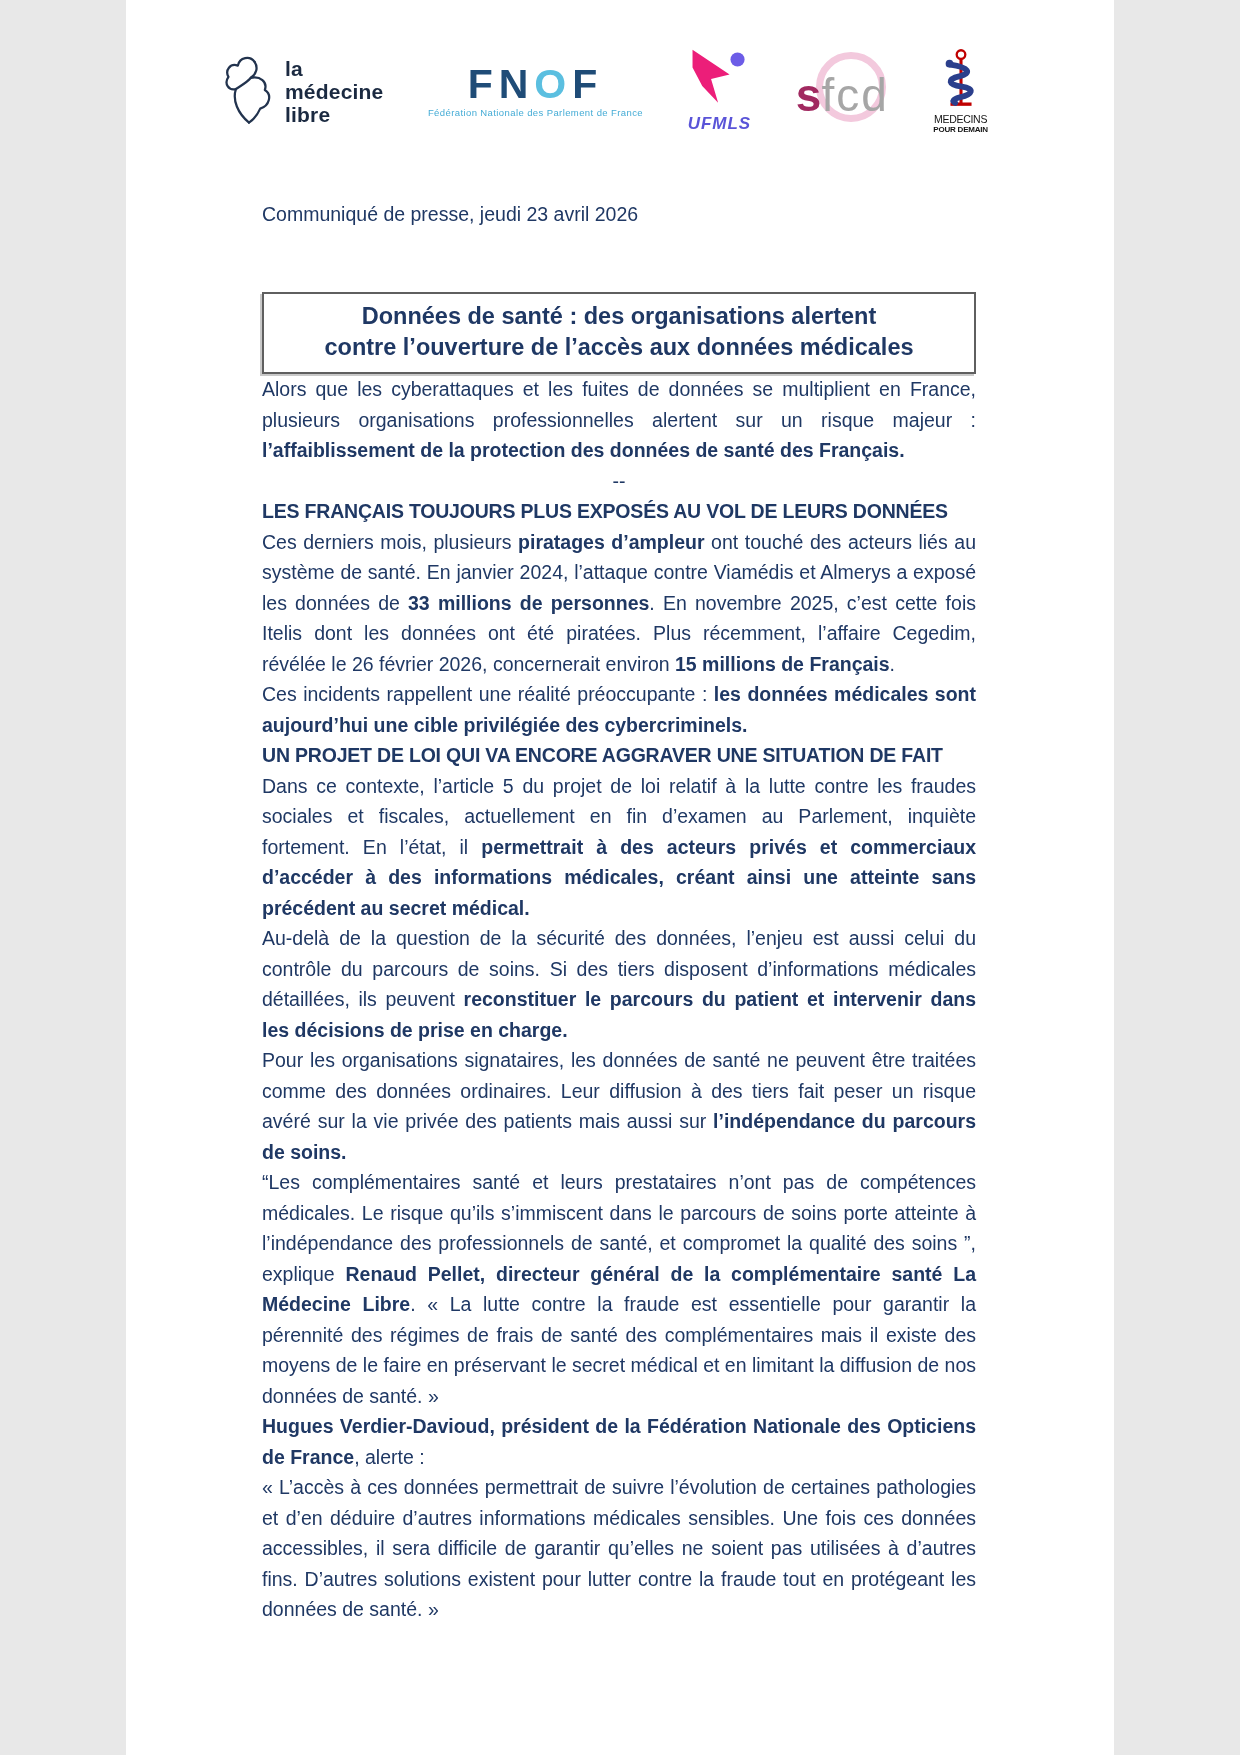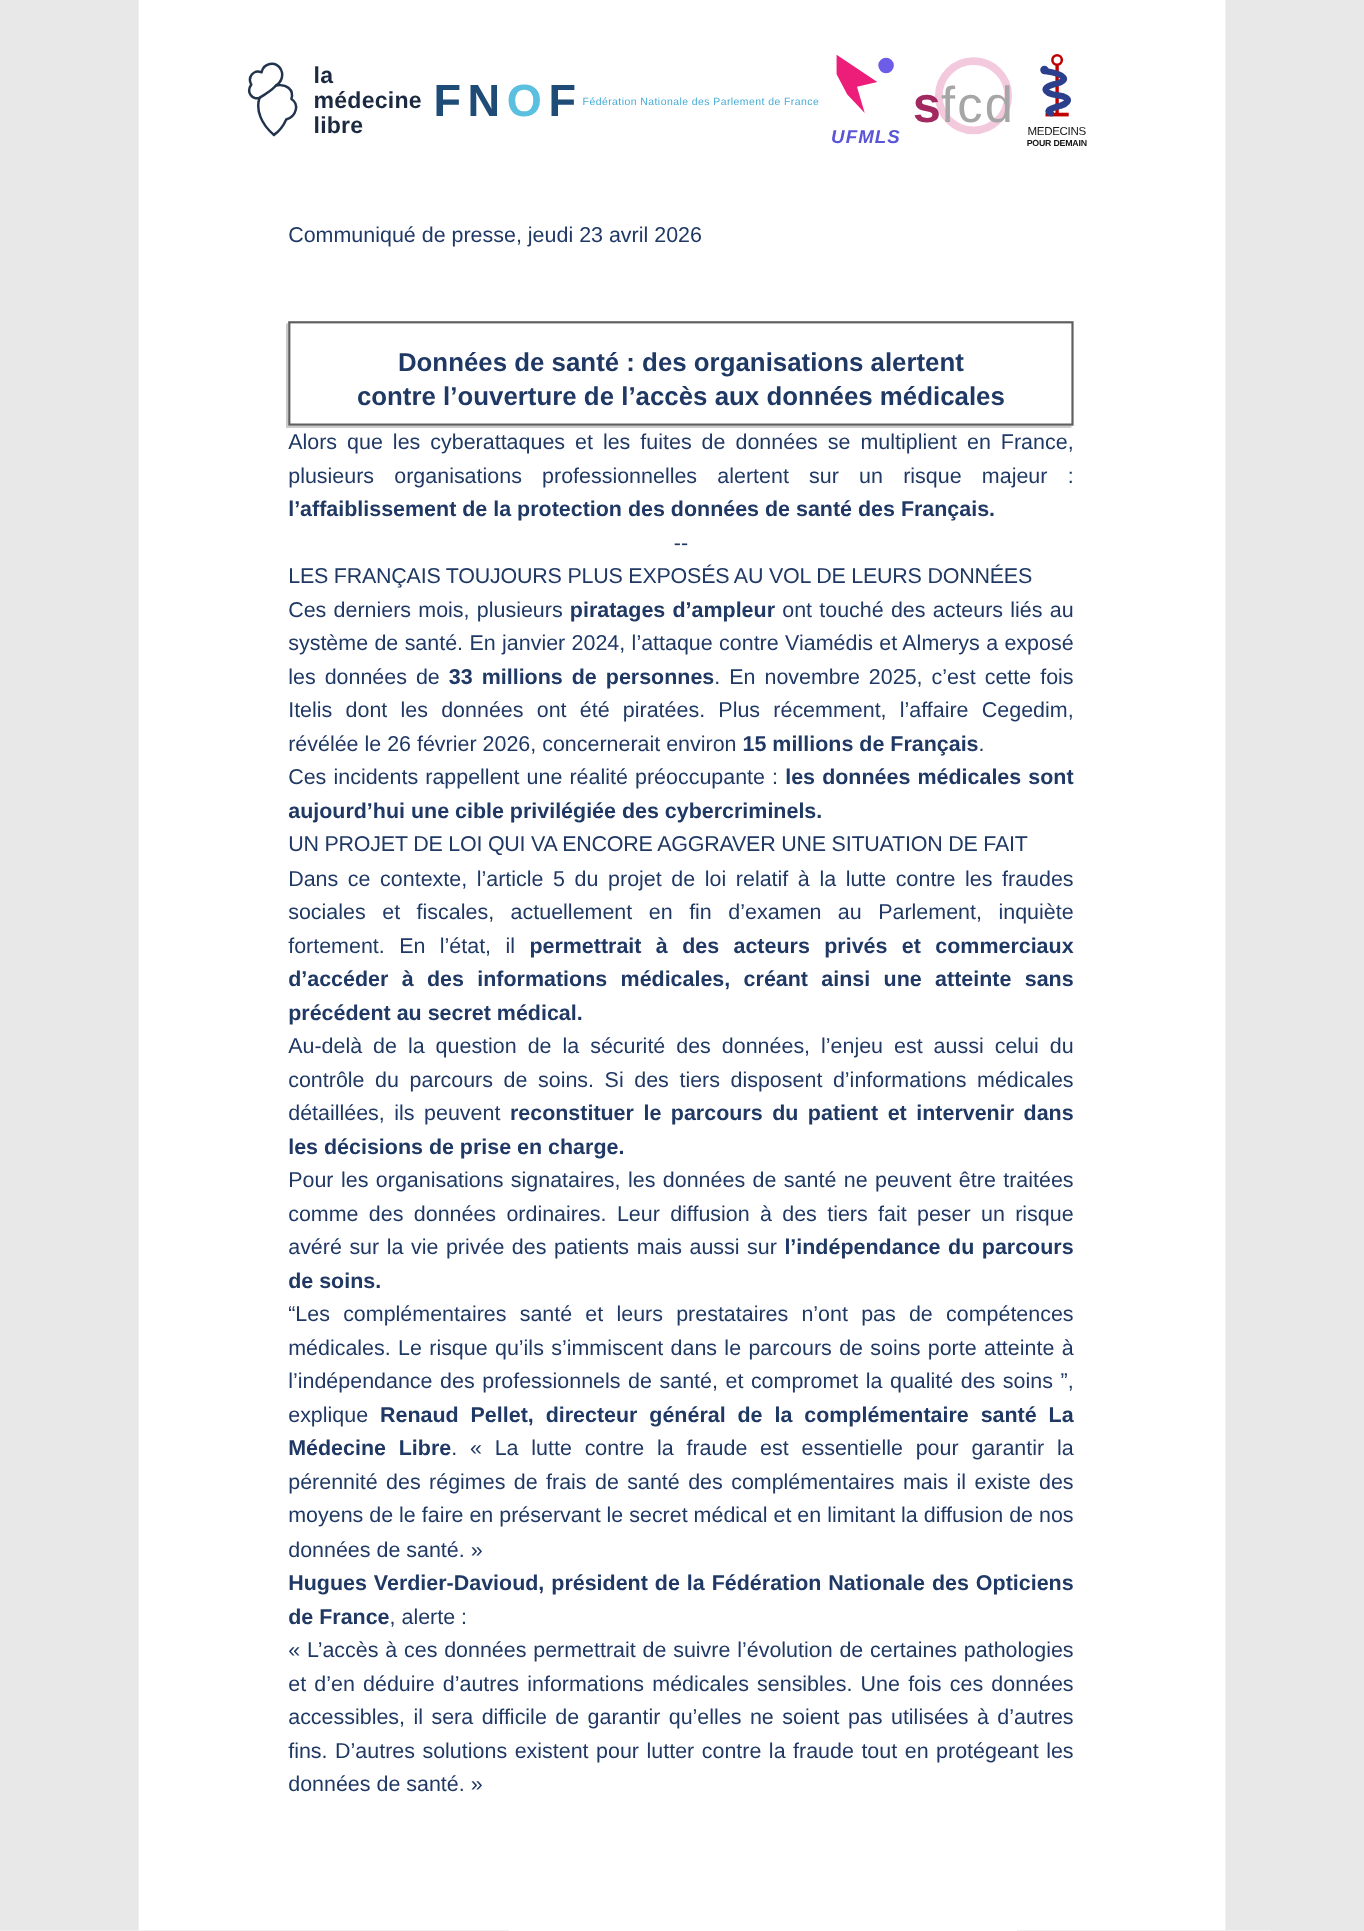--- a/index.html
+++ b/index.html
@@ -25,21 +25,21 @@
     margin-left: -41px;
     margin-right: -12px;
   }
   .logo { display: flex; align-items: center; }
 
   
   .logo-ml { gap: 8px; }
   .ml-text { font-weight: 700; color: #1B2A41; font-size: 21px; line-height: 23px; letter-spacing: 0.2px; }
 
   
-  .logo-fnof { flex-direction: row; align-items: center; }
+  .logo-fnof { flex-direction: column; align-items: center; }
   .fnof-wordmark { font-weight: 800; font-size: 41px; line-height: 40px; letter-spacing: 6px; color: #1F4C77; }
   .fnof-wordmark .o { color: #5BBFE0; }
   .fnof-tagline { font-size: 9.5px; color: #45ACD6; letter-spacing: 0.4px; margin-top: 3px; white-space: nowrap; }
 
   
   .logo-ufmls { flex-direction: column; align-items: center; text-align: center; }
   .ufmls-wordmark { font-style: italic; font-weight: 700; font-size: 17px; color: #5A54D8; letter-spacing: 1px; margin-top: 2px; }
 
   
   .logo-sfcd { position: relative; padding-top: 8px; }
@@ -62,34 +62,34 @@
   .dateline { margin-top: 56px; font-size: 19.5px; }
 
   .title-box {
     margin-top: 66px;
     border: 2px solid #5f5f5f;
     box-shadow: -2px 2px 0 #c9c9c9;
     text-align: center;
     font-weight: 700;
     font-size: 23.5px;
     line-height: 31px;
-    padding: 20px 10px 9px 10px;
+    padding: 7px 10px 9px 10px;
   }
 
   p.para, .sep, h2.sec {
     font-size: 19.5px;
     line-height: 30.5px;
     margin: 0;
   }
   p.para { text-align: justify; }
   .b { font-weight: 700; }
 
   .intro { margin-top: 22px; }
   .sep { text-align: center; }
-  h2.sec { font-weight: 400; letter-spacing: -0.2px; }
+  h2.sec { font-weight: 700; letter-spacing: -0.2px; }
   .mt-blank { margin-top: 30px; }
   .mt-head1 { margin-top: 26px; }
   .mt-head2 { margin-top: 30px; }
 </style>
 </head>
 <body>
 
 <div class="page">
 
   <header class="logo-row">

